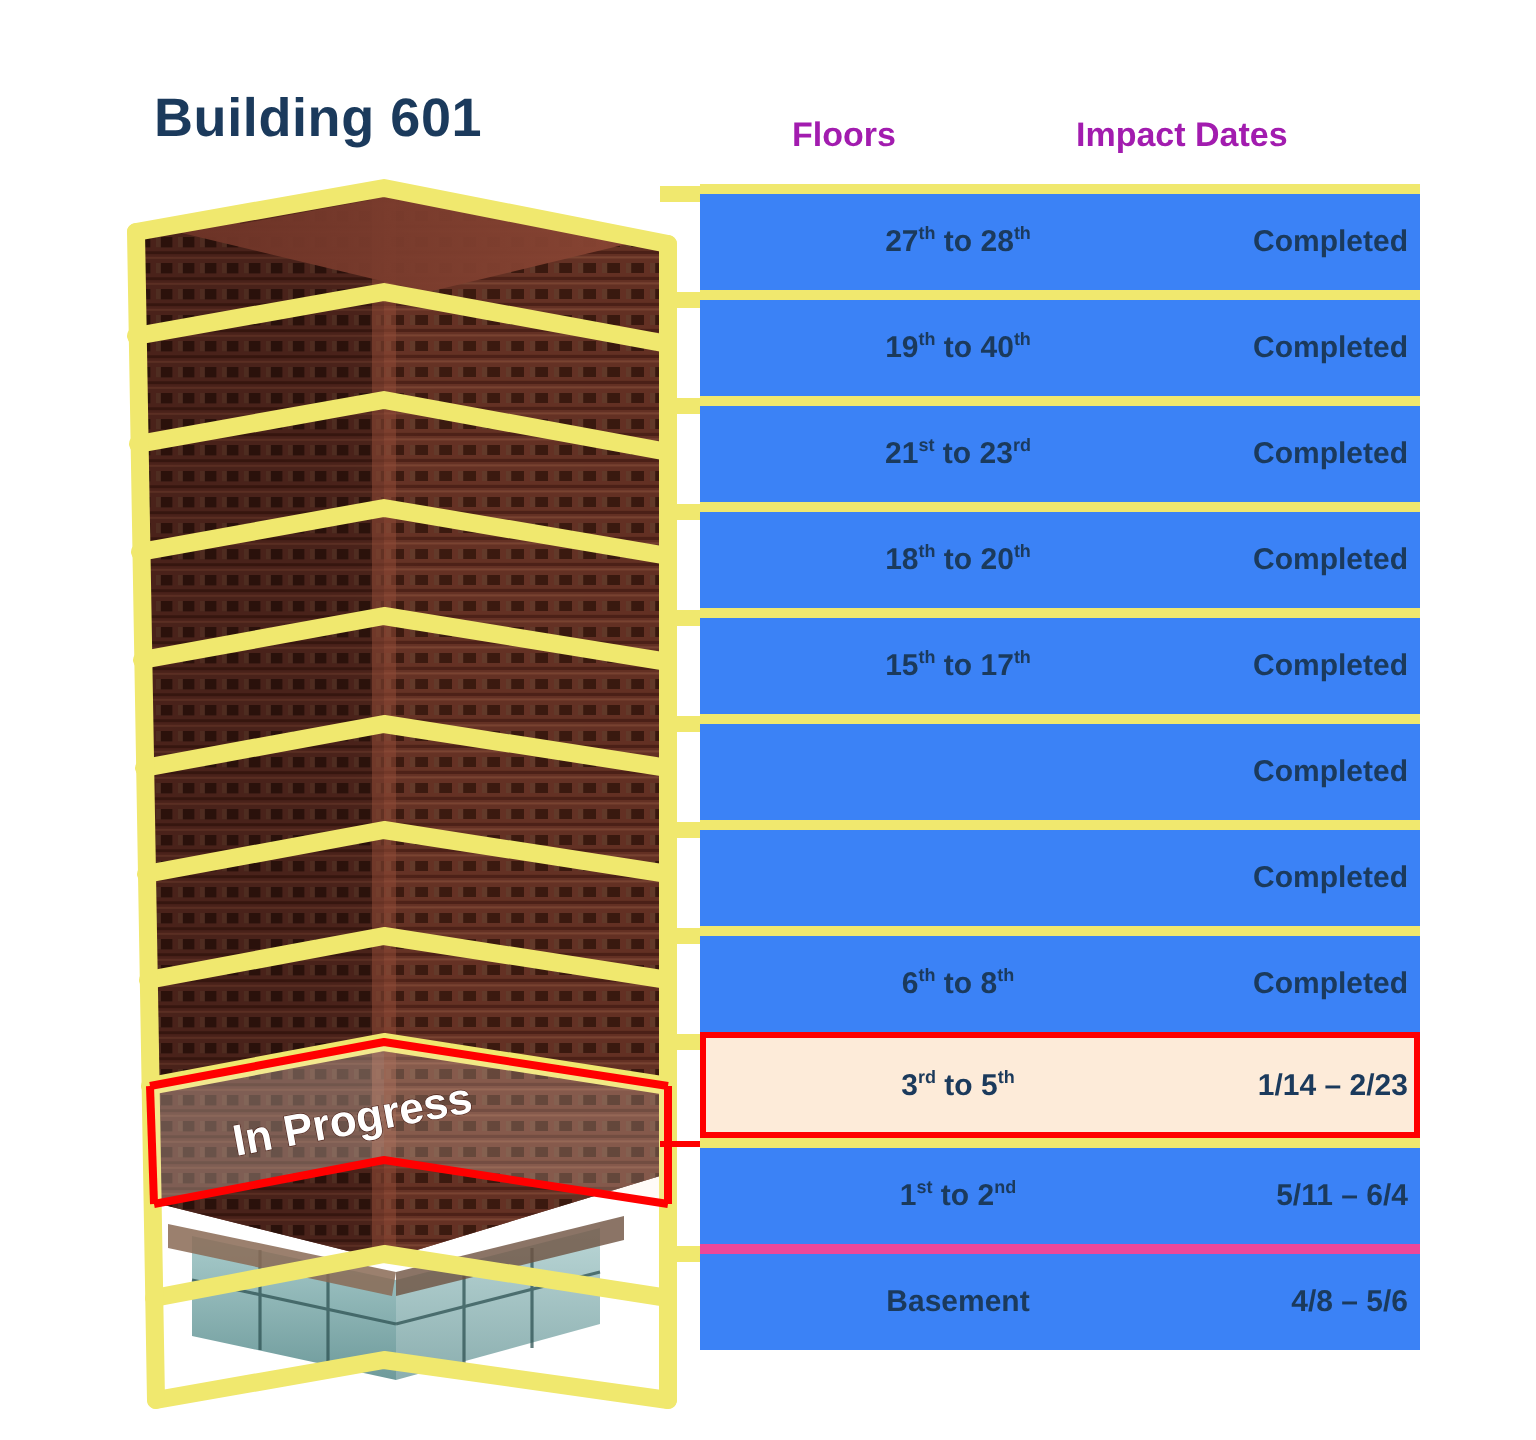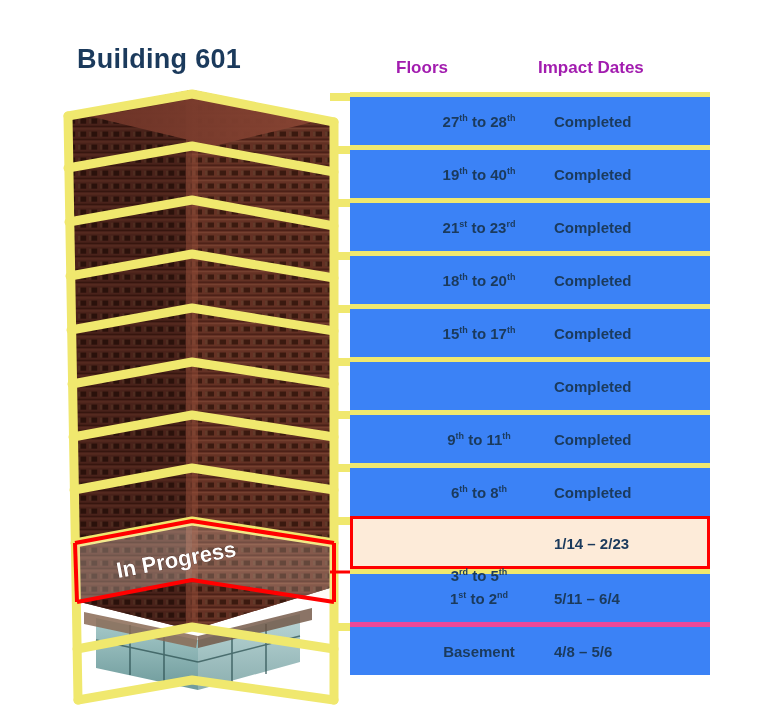--- a/index.html
+++ b/index.html
@@ -53,30 +53,30 @@
   .row .cell {
     position: absolute;
     top: 50%;
     transform: translateY(-50%);
     font-size: 15px;
     font-weight: bold;
     color: #1B3A5C;
     white-space: nowrap;
   }
   .cell-floors { left: 54px; width: 150px; text-align: center; }
-  .cell-dates  { left: 204px; width: 150px; text-align: left; }
+  .cell-dates  { left: 204px; width: 150px; text-align: right; }
   .cell sup { font-size: 9px; vertical-align: super; line-height: 0; }
 
   .row.basement { border-top: 5px solid #ec4899; }
   .row.highlight {
     background: #FDEBD9;
     border: 3px solid #FF0000;
     z-index: 6;
   }
-  .row.highlight .cell-floors { left: 51px; margin-top: 32px; }
+  .row.highlight .cell-floors { left: 51px; }
   .row.highlight .cell-dates  { left: 201px; }
 
   
   .building { position: absolute; left: 0; top: 0; width: 400px; height: 720px; }
 
   
   svg { display:block; }
 </style>
 </head>
 <body>
@@ -252,23 +252,20 @@
     <div class="row">
       <div class="cell cell-floors">
         <span>15</span><sup>th</sup><span> to 17</span><sup>th</sup>
       </div>
       <div class="cell cell-dates">Completed</div>
     </div>
     <div class="row">
       <div class="cell cell-dates">Completed</div>
     </div>
     <div class="row">
-      <div class="cell cell-floors">
-        <span>9</span><sup>th</sup><span> to 11</span><sup>th</sup>
-      </div>
       <div class="cell cell-dates">Completed</div>
     </div>
     <div class="row">
       <div class="cell cell-floors">
         <span>6</span><sup>th</sup><span> to 8</span><sup>th</sup>
       </div>
       <div class="cell cell-dates">Completed</div>
     </div>
     <div class="row highlight">
       <div class="cell cell-floors">

